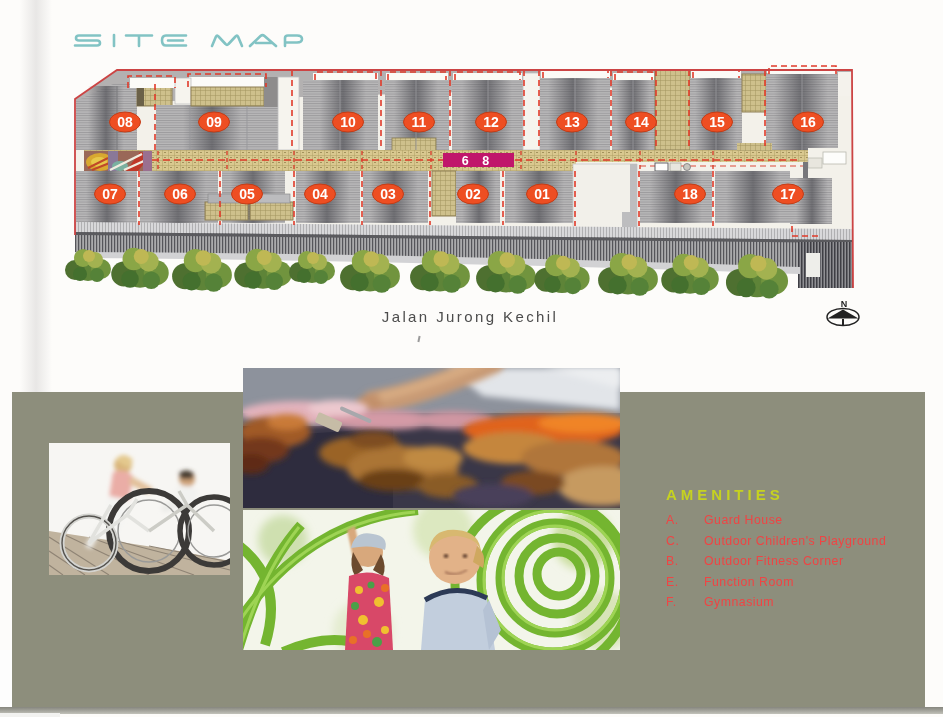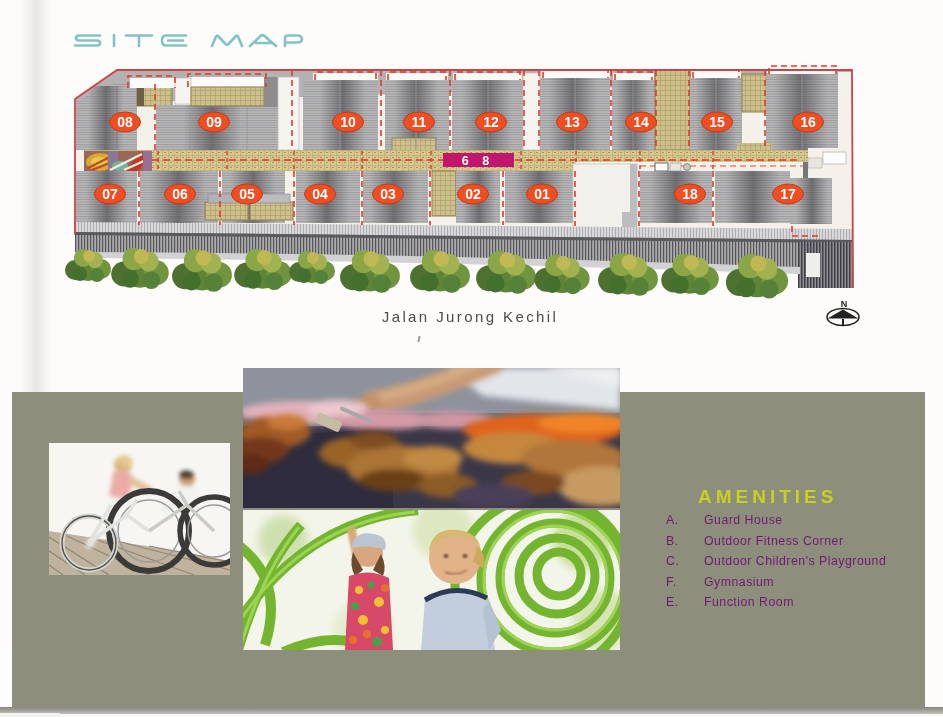--- a/index.html
+++ b/index.html
@@ -634,28 +634,28 @@
     <path d="M234,36 Q244,44 240,58 L230,52 Z" fill="#cfa860"></path>
     <ellipse cx="203" cy="46" rx="2.5" ry="2" fill="#6b4a34" filter="url(#b4)"></ellipse>
     <ellipse cx="222" cy="46" rx="2.5" ry="2" fill="#6b4a34" filter="url(#b4)"></ellipse>
     <path d="M202,62 Q212,67 224,60" stroke="#a8765a" stroke-width="2" fill="none" filter="url(#b4)"></path>
     <path d="M182,90 Q212,72 244,88 L252,140 L178,140 Z" fill="#c2cedd"></path>
     <path d="M182,90 Q212,72 244,88" stroke="#2c3a56" stroke-width="5" fill="none"></path>
     <path d="M246,90 L258,120 L246,140 L240,100 Z" fill="#b5c2d4"></path>
   </g>
 </svg>
 
-<div class="abs" style="left:666px;top:486px;color:#c6d220;font-size:19px;font-weight:bold;letter-spacing:4px;margin-left:32px;">AMENITIES</div>
-
-<div class="abs" style="left:666px;top:510px;color:#701a75;font-size:12.3px;letter-spacing:0.5px;line-height:20.6px;">
+<div class="abs" style="left:666px;top:486px;color:#c6d220;font-size:15px;font-weight:bold;letter-spacing:4px;">AMENITIES</div>
+
+<div class="abs" style="left:666px;top:510px;color:#ef4444;font-size:12.3px;letter-spacing:0.5px;line-height:20.6px;">
 
   <div><span style="display:inline-block;width:38px;">A.</span>Guard House</div>
 
+  <div><span style="display:inline-block;width:38px;">C.</span>Outdoor Children's Playground</div>
+
   <div><span style="display:inline-block;width:38px;">B.</span>Outdoor Fitness Corner</div>
 
-  <div><span style="display:inline-block;width:38px;">C.</span>Outdoor Children's Playground</div>
-
+
+  <div><span style="display:inline-block;width:38px;">E.</span>Function Room</div>
 
   <div><span style="display:inline-block;width:38px;">F.</span>Gymnasium</div>
 
-  <div><span style="display:inline-block;width:38px;">E.</span>Function Room</div>
-
 </div>
 
 </body></html>

